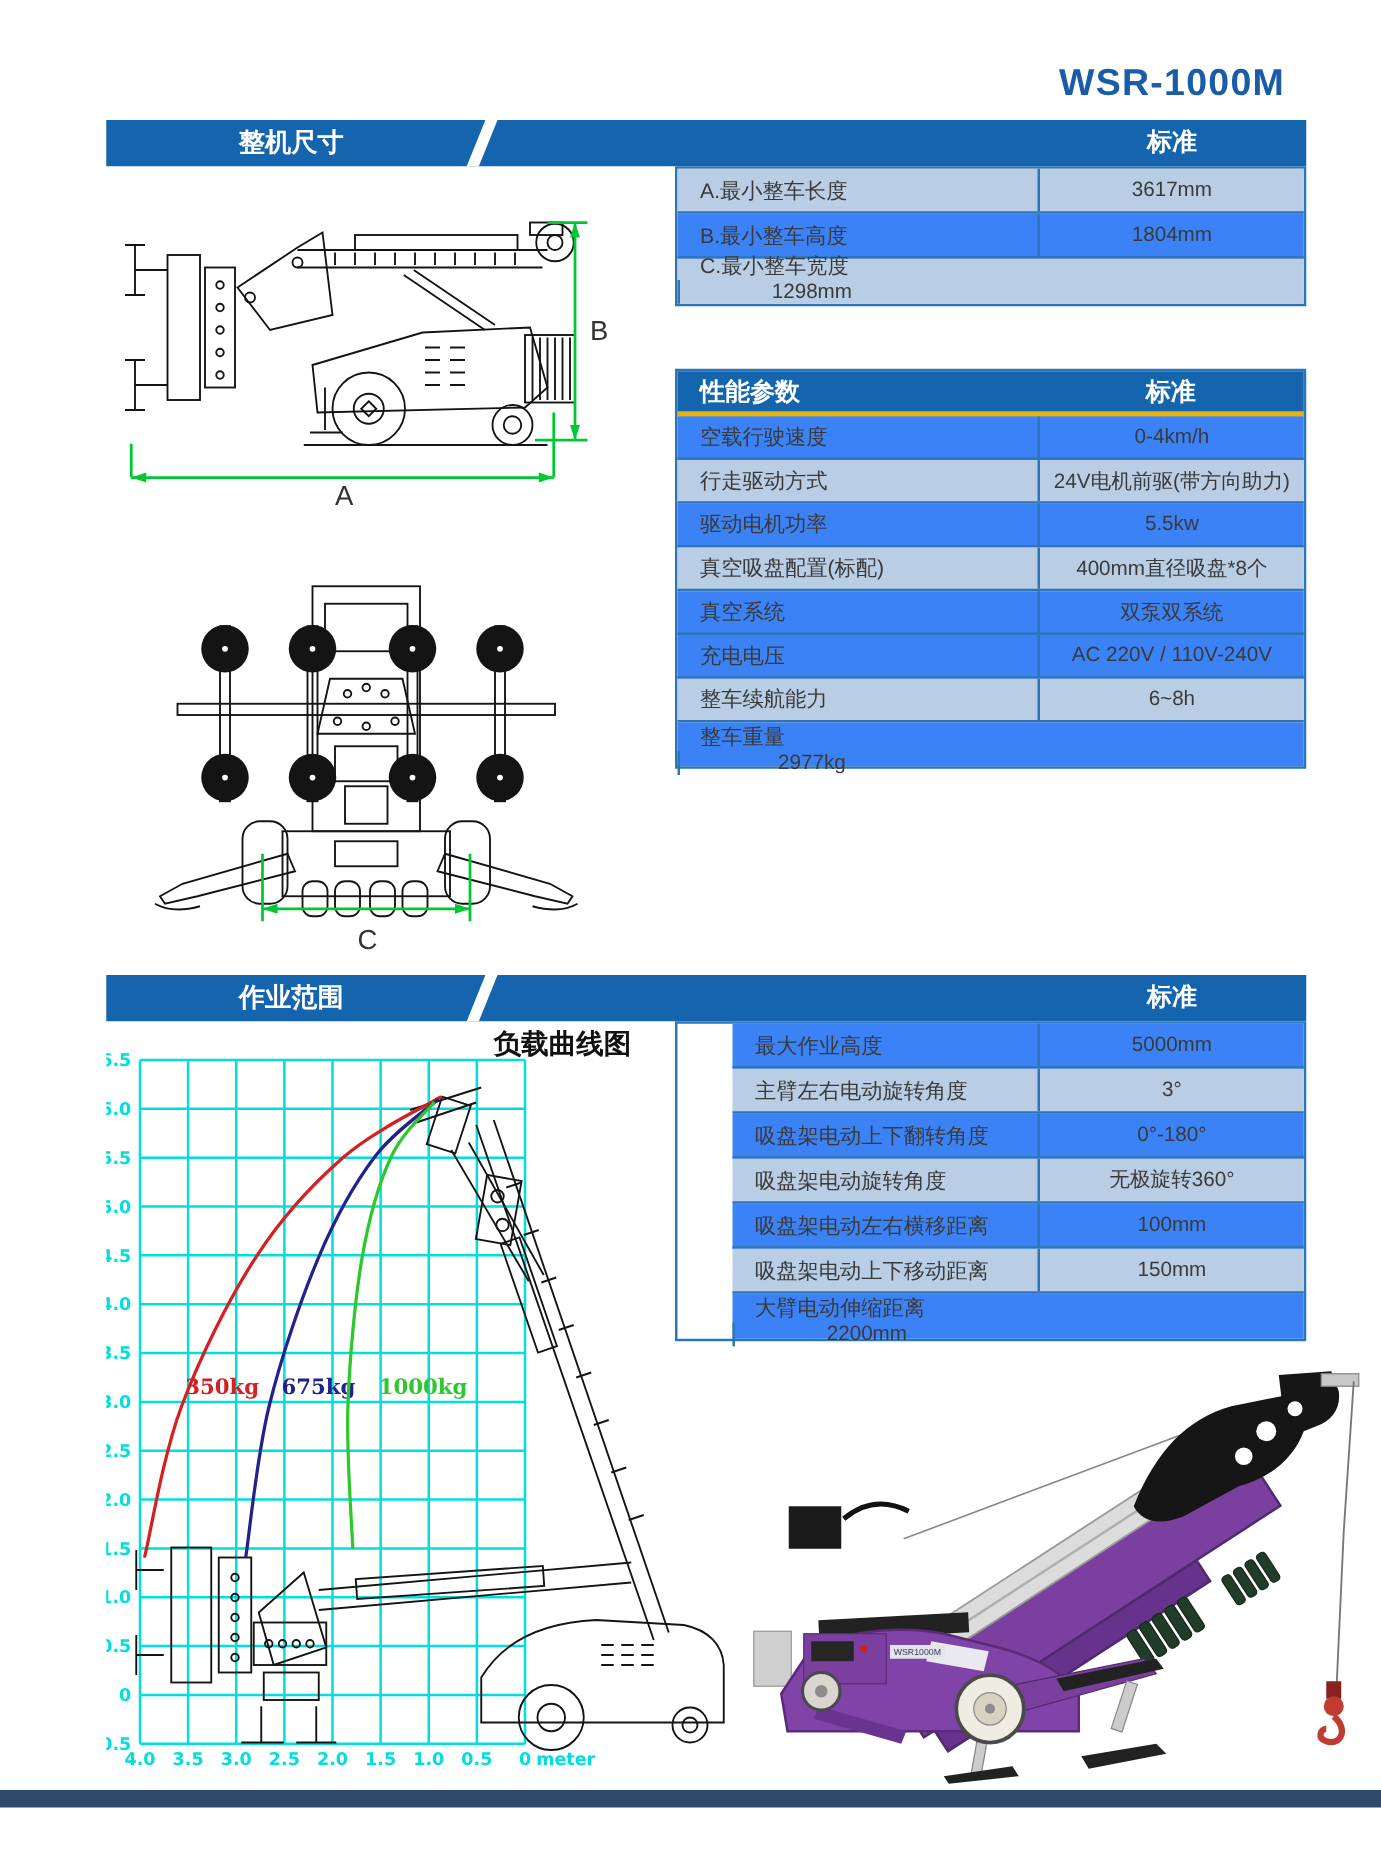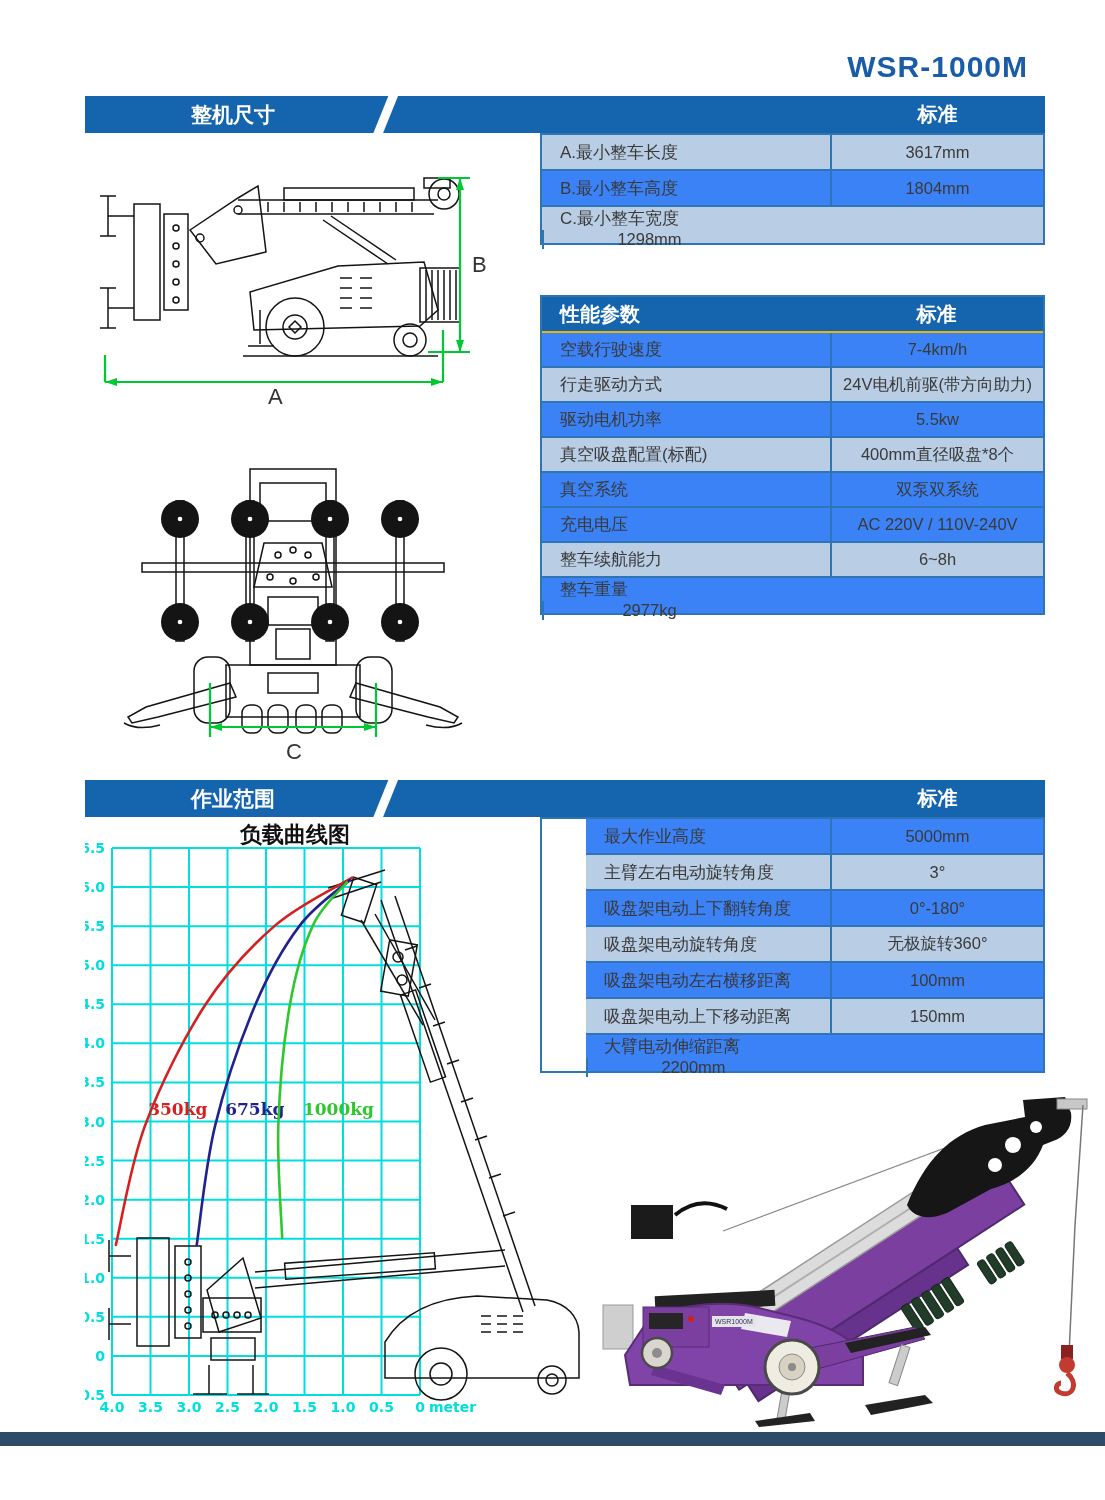--- a/index.html
+++ b/index.html
@@ -15,40 +15,40 @@
          color:var(--title-blue);letter-spacing:1px;}
   
   .bar{position:absolute;left:85px;width:960px;height:37px;background:var(--primary-blue);overflow:hidden;}
   .bar-label{position:absolute;left:0;width:296px;text-align:center;line-height:37px;
              color:#fff;font-weight:bold;font-size:21px;}
   .bar-slash{position:absolute;left:296px;top:-7px;width:9px;height:52px;background:#fff;transform:rotate(22deg);}
   .bar-std{position:absolute;right:0;width:215px;text-align:center;line-height:37px;
            color:#fff;font-weight:bold;font-size:20px;}
   
   .spec-table{position:absolute;width:505px;border:2px solid var(--border-blue);box-sizing:border-box;background:#fff;}
-  .t-head{position:relative;height:36px;background:var(--primary-blue);border-bottom:2px solid #eab308;box-sizing:border-box;}
+  .t-head{position:relative;height:36px;background:var(--primary-blue);border-bottom:4px solid #eab308;box-sizing:border-box;}
   .t-head-label{position:absolute;left:18px;line-height:34px;color:#fff;font-weight:bold;font-size:20px;}
   .t-head-std{position:absolute;right:0;width:213px;text-align:center;line-height:34px;color:#fff;font-weight:bold;font-size:20px;}
   .t-row{display:flex;box-sizing:border-box;border-bottom:2px solid var(--border-blue);background:#3b82f6;}
   .t-row:last-child{border-bottom:none;flex-direction:column;}
-  .t-row.alt{background:var(--row-blue);}
+  .t-row.alt{background:var(--row-blue);justify-content:flex-end;}
   .t-dim .t-row{height:36px;} .t-perf .t-row{height:35px;} .t-range .t-row{height:36px;}
   .t-cell{display:flex;align-items:center;color:var(--ink);font-size:17px;}
   .t-label{flex:1;padding-left:18px;box-sizing:border-box;}
   .t-value{width:213px;border-left:2px solid var(--border-blue);justify-content:center;box-sizing:border-box;font-size:16.5px;}
   
   .drawing{position:absolute;}
   .sketch{stroke:#141414;fill:none;stroke-width:1.5;}
   .sketch-fill{fill:#141414;stroke:none;}
   .gdim{stroke:var(--dimension-green);stroke-width:2.2;fill:none;}
   .gdim-fill{fill:var(--dimension-green);stroke:none;}
   .dimlabel{fill:#333;font-size:22px;font-family:"Liberation Sans",sans-serif;}
   
   .chart{position:absolute;left:85px;top:820px;width:500px;height:600px;}
-  .chart-title{position:absolute;left:0;top:0;width:420px;text-align:center;
+  .chart-title{position:absolute;left:0;top:0;width:420px;text-align:right;
                font-size:22px;font-weight:bold;color:#111;}
   .grid{stroke:var(--grid-cyan);stroke-width:2;}
   .ytick,.xtick{fill:var(--grid-cyan);font-weight:bold;font-size:14px;font-family:"DejaVu Sans",sans-serif;}
   .clabel{font-family:"DejaVu Serif",serif;font-weight:bold;font-size:17px;}
   .curve{fill:none;stroke-width:2.6;stroke-linecap:round;}
   
   .photo{position:absolute;left:595px;top:1055px;}
   .decal-text{font-size:7px;fill:#335;font-family:"Liberation Sans",sans-serif;}
   
   .footer-bar{position:absolute;left:0;top:1432px;width:1105px;height:14px;background:var(--footer-navy);}
@@ -126,21 +126,21 @@
     </g>
   </svg>
 
   <div class="spec-table t-perf" style="left:540px;top:295px;">
     <div class="t-head">
       <span class="t-head-label">性能参数</span>
       <span class="t-head-std">标准</span>
     </div>
   <div class="t-row">
         <div class="t-cell t-label">空载行驶速度</div>
-        <div class="t-cell t-value">7-4km/h</div>
+        <div class="t-cell t-value">0-4km/h</div>
       </div>
       <div class="t-row alt">
         <div class="t-cell t-label">行走驱动方式</div>
         <div class="t-cell t-value">24V电机前驱(带方向助力)</div>
       </div>
       <div class="t-row">
         <div class="t-cell t-label">驱动电机功率</div>
         <div class="t-cell t-value">5.5kw</div>
       </div>
       <div class="t-row alt">

